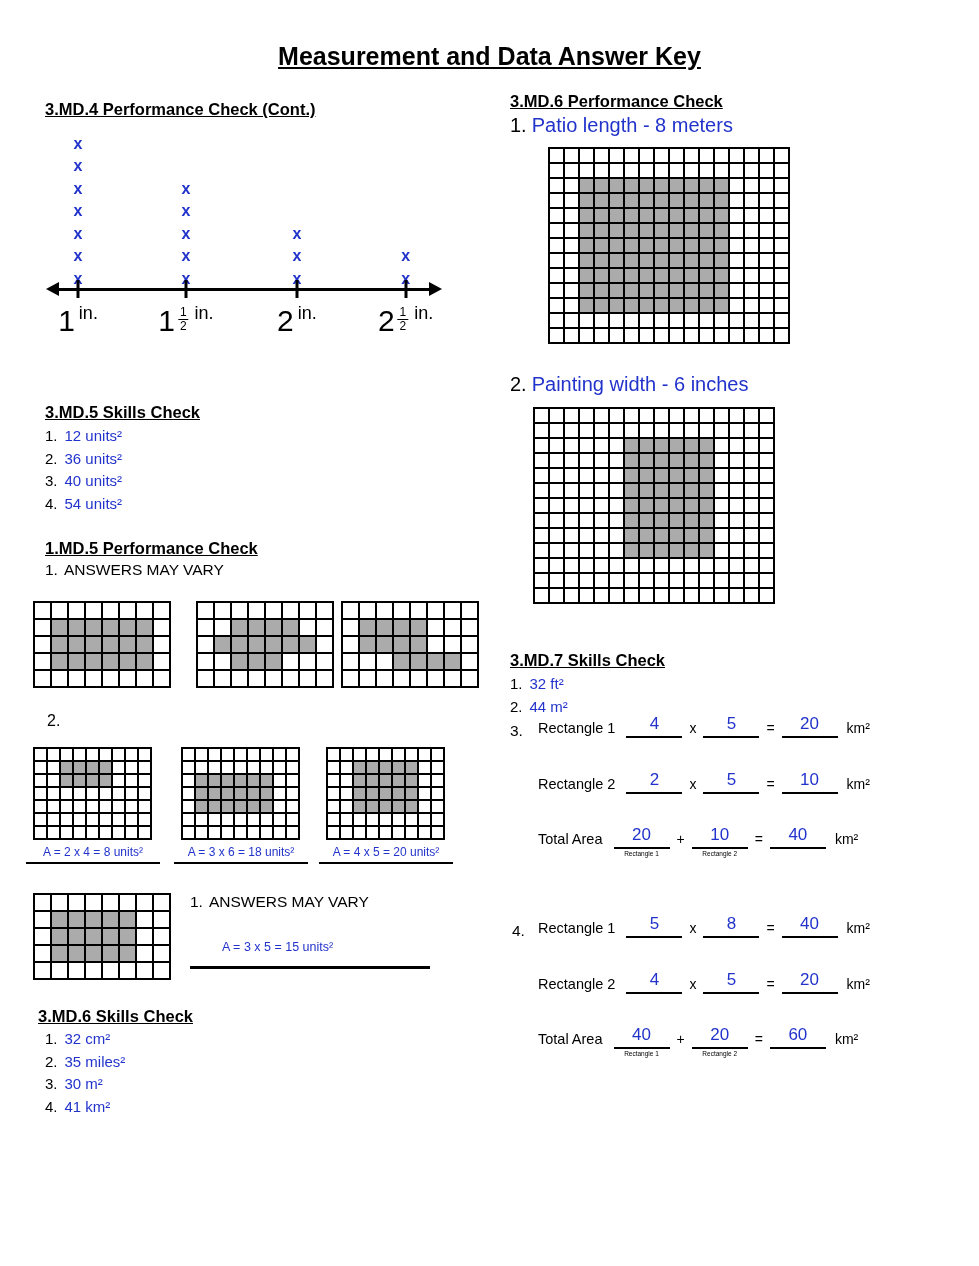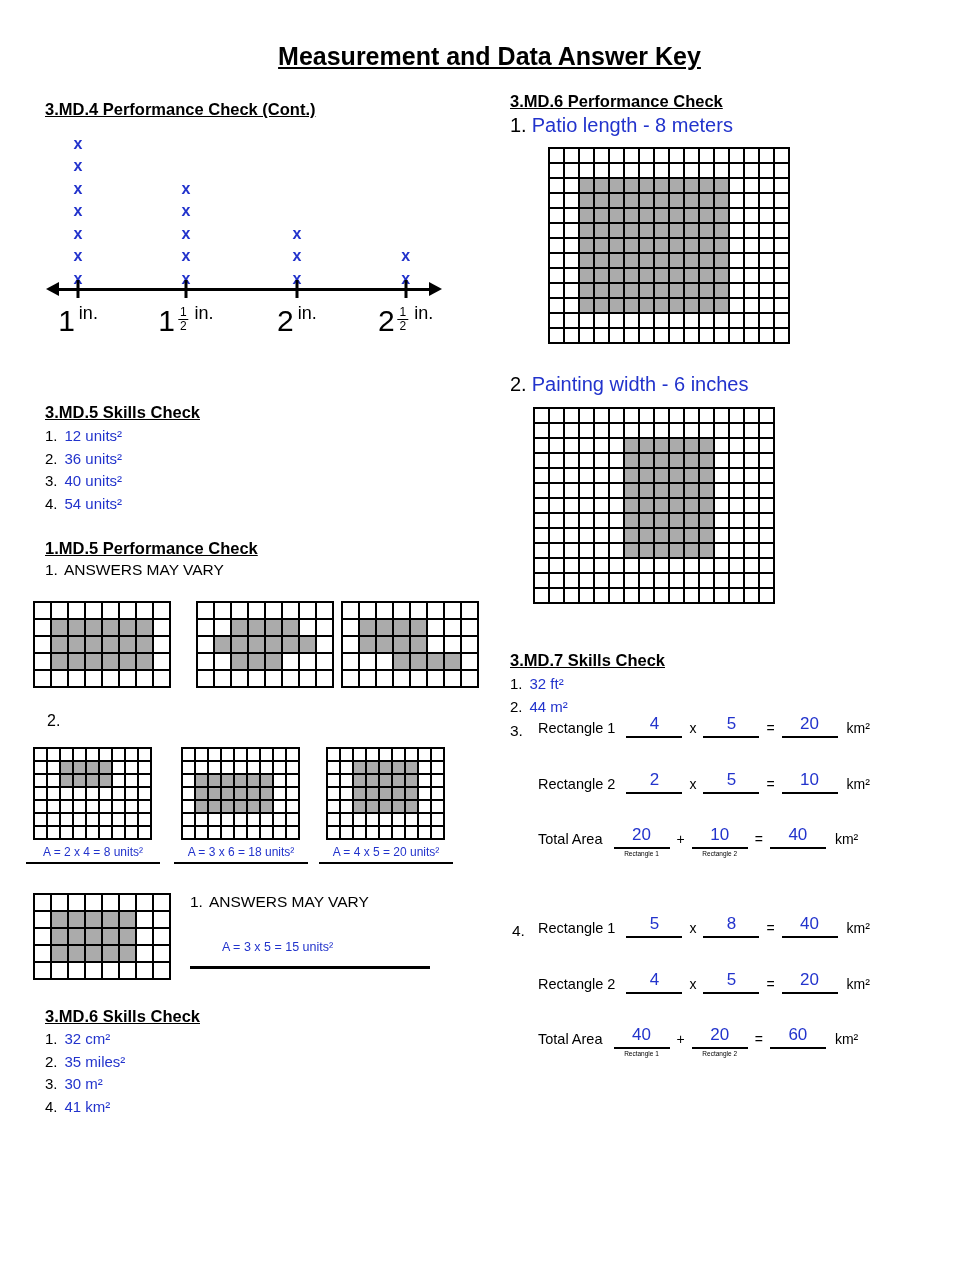--- a/index.html
+++ b/index.html
@@ -7,21 +7,21 @@
   body { margin:0; background:#fff; font-family:"Liberation Sans", sans-serif; color:#000; }
   .page { position:relative; width:979px; height:1266px; background:#fff; overflow:hidden; }
 
   .title { position:absolute; top:42px; left:0; width:100%; margin:0; text-align:center;
            font-size:25px; font-weight:bold; text-decoration:underline; }
 
   .heading { position:absolute; font-size:16.5px; font-weight:bold; text-decoration:underline; white-space:nowrap; }
   .h-md4  { left:45px;  top:100px; }
   .h-md5s { left:45px;  top:403px; }
   .h-md5p { left:45px;  top:539px; }
-  .h-md6s { left:45px;  top:1007px; }
+  .h-md6s { left:38px;  top:1007px; }
   .h-md6p { left:510px; top:92px; }
   .h-md7  { left:510px; top:651px; }
 
   
   .lineplot { position:absolute; left:45px; top:128px; width:398px; height:218px; }
   .nl-line { position:absolute; left:14px; right:14px; top:160px; height:3px; background:#000; }
   .nl-line::before { content:""; position:absolute; left:-13px; top:-6px;
        border-top:7px solid transparent; border-bottom:7px solid transparent; border-right:13px solid #000; }
   .nl-line::after  { content:""; position:absolute; right:-13px; top:-6px;
        border-top:7px solid transparent; border-bottom:7px solid transparent; border-left:13px solid #000; }

